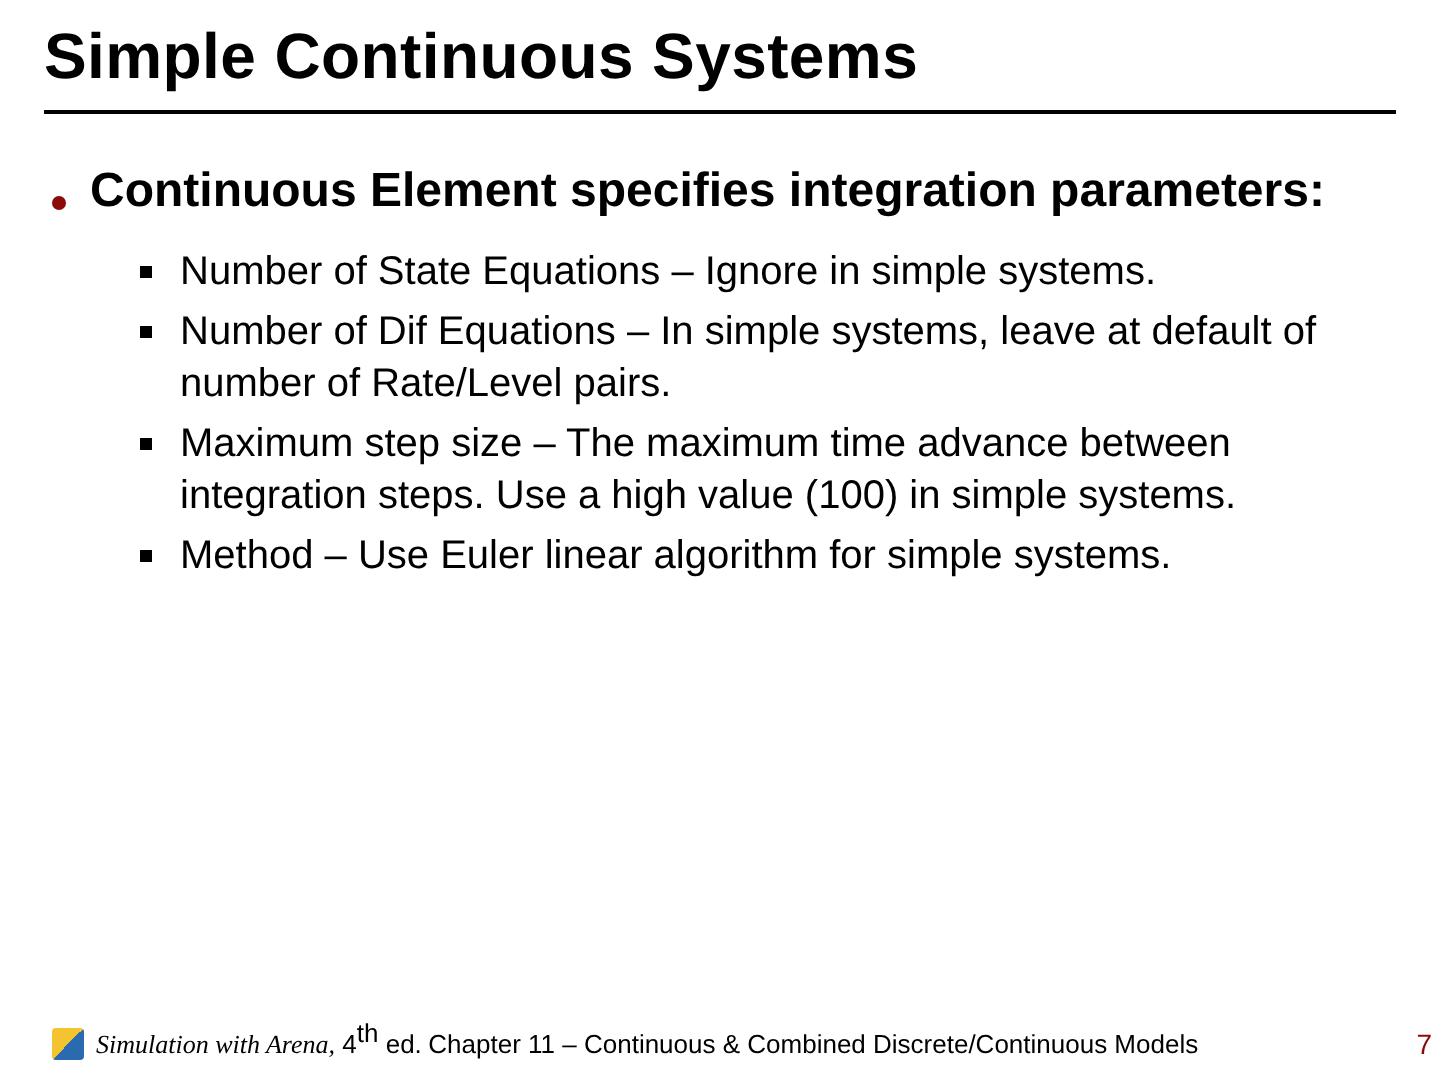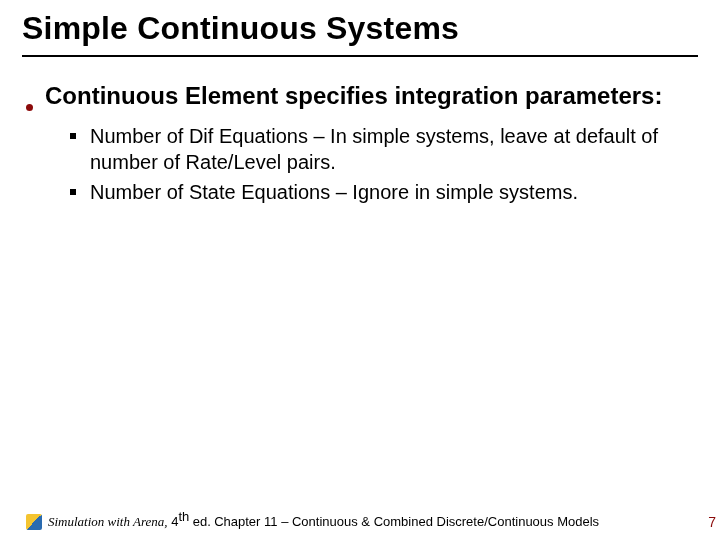--- a/index.html
+++ b/index.html
@@ -24,21 +24,21 @@
     margin-bottom: 8px;
     letter-spacing: 0.2px;
   }
   .hr {
     border: none;
     border-top: 2px solid #000;
     margin-bottom: 24px;
   }
   .level1 {
     display: flex;
-    align-items: flex-end;
+    align-items: center;
     margin-left: 4px;
     margin-bottom: 12px;
   }
   .dot1 {
     width: 7px;
     height: 7px;
     border-radius: 50%;
     background: #8b0a0a;
     margin-top: 11px;
     margin-right: 12px;
@@ -112,25 +112,33 @@
   <hr class="hr">
 
   <div class="level1">
     <div class="dot1"></div>
     <div class="level1-text">Continuous Element specifies integration parameters:</div>
   </div>
 
   <div class="sublist">
     <div class="level2">
       <div class="sq"></div>
+      <div class="level2-text">Number of State Equations – Ignore in simple systems.</div>
+    </div>
+    <div class="level2">
+      <div class="sq"></div>
       <div class="level2-text">Number of Dif Equations – In simple systems, leave at default of number of Rate/Level pairs.</div>
     </div>
     <div class="level2">
       <div class="sq"></div>
-      <div class="level2-text">Number of State Equations – Ignore in simple systems.</div>
+      <div class="level2-text">Maximum step size – The maximum time advance between integration steps. Use a high value (100) in simple systems.</div>
+    </div>
+    <div class="level2">
+      <div class="sq"></div>
+      <div class="level2-text">Method – Use Euler linear algorithm for simple systems.</div>
     </div>
   </div>
 
   <div class="footer">
     <div class="footer-icon"></div>
     <div class="footer-text">
       <span class="book">Simulation with Arena,</span><span class="rest"> 4</span><span class="sup rest">th</span><span class="rest"> ed.</span>
       <span class="rest">Chapter 11 – Continuous &amp; Combined Discrete/Continuous Models</span>
     </div>
     <div class="pagenum">7</div>

